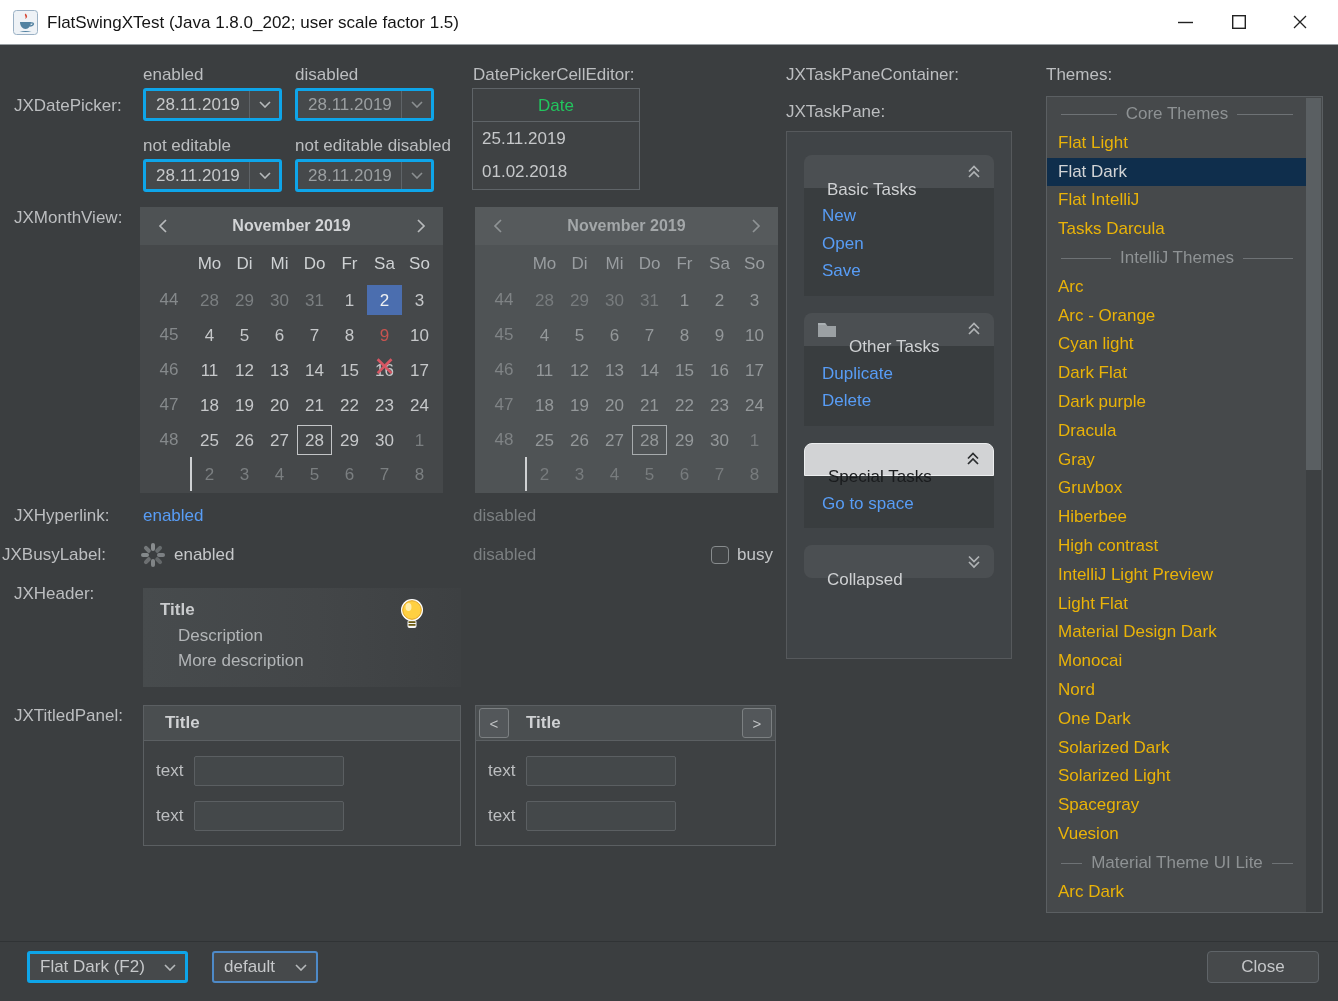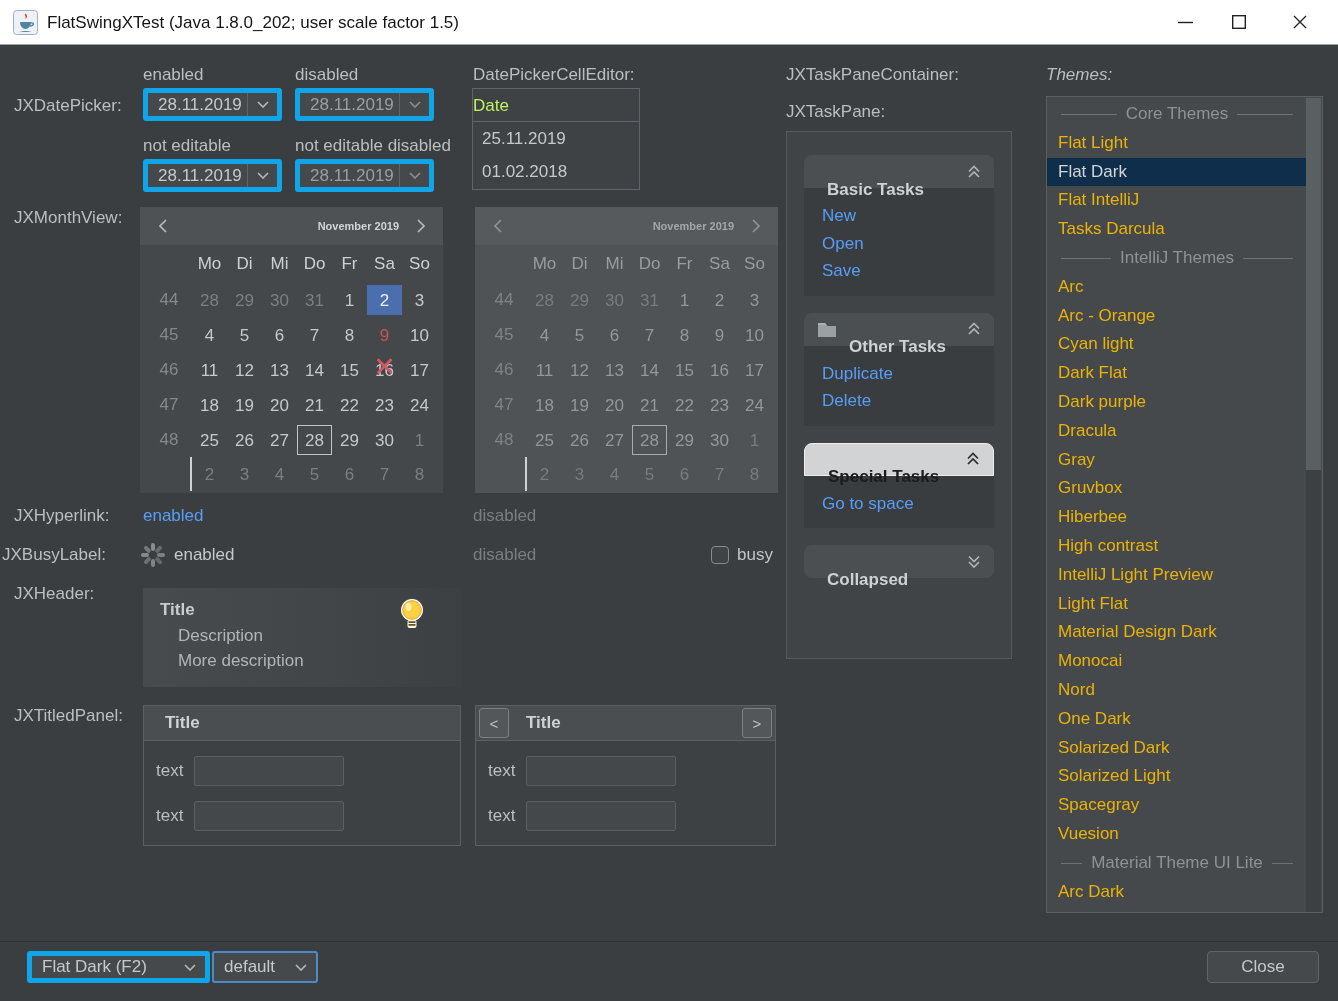--- a/index.html
+++ b/index.html
@@ -15,37 +15,37 @@
   .titlebar { position:absolute; left:0; top:0; width:1338px; height:45px; background:#ffffff; border-bottom:1px solid #9aa0a4; }
   .titlebar .app-icon { position:absolute; left:13px; top:10px; width:25px; height:25px; }
   .titlebar .title-text { position:absolute; left:47px; top:0; height:45px; line-height:45px; color:#151515; font-size:17px; }
   .win-btn { position:absolute; top:0; width:46px; height:44px; display:flex; align-items:center; justify-content:center; }
   .wb-min { right:130px; } .wb-max { right:76px; } .wb-close { right:15px; }
 
   
   .lbl { position:absolute; color:#bcbec0; white-space:nowrap; }
 
   
-  .combo { position:absolute; height:33px; background:#46494b; border:5px solid #0ea5e9; border-radius:3px; display:flex; align-items:center; }
+  .combo { position:absolute; height:33px; background:#46494b; border:3px solid #0ea5e9; border-radius:3px; display:flex; align-items:center; }
   .combo .combo-value { flex:1; padding-left:10px; color:#c6c8ca; white-space:nowrap; overflow:hidden; }
   .combo .combo-arrow { width:30px; height:100%; display:flex; align-items:center; justify-content:center; }
   .combo.split .combo-arrow { border-left:1px solid #5f6468; }
   .combo.dim .combo-value { color:#9b9fa1; }
   .combo.focusring { border:2px solid #4e8ac8; }
 
   
   .celltable { position:absolute; left:472px; top:88px; width:168px; height:102px; border:1px solid #5f6468; background:#3f4244; }
-  .celltable .th { height:33px; line-height:33px; color:#bef264; border-bottom:1px solid #5f6468; }
+  .celltable .th { height:33px; line-height:33px; text-align:center; color:#22c55e; border-bottom:1px solid #5f6468; }
   .celltable .td { height:33px; line-height:33px; padding-left:9px; color:#c6c8ca; }
 
   
   .monthview { position:absolute; top:207px; width:303px; height:286px; background:#45484a; }
   .mv-header { height:38px; background:#4e5254; display:flex; align-items:center; }
   .mv-nav { width:44px; display:flex; justify-content:center; align-items:center; }
-  .mv-title { flex:1; text-align:right; font-weight:bold; color:#d2d4d6; font-size:11px; }
+  .mv-title { flex:1; text-align:center; font-weight:bold; color:#d2d4d6; font-size:16px; }
   .mv-dayheads, .mv-row { display:grid; grid-template-columns:46px repeat(7, 1fr); padding:0 6px; height:34.8px; align-items:center; }
   .mv-dayheads { height:38px; }
   .mv-dh { text-align:center; font-weight:normal; color:#ced1d3; }
   .mv-wn { text-align:center; color:#85898b; }
   .mv-cell { position:relative; height:30px; line-height:30px; text-align:center; color:#c6c8ca; border:1.5px solid transparent; }
   .mv-cell.dim { color:#7b7f81; }
   .mv-cell.selected { background:#4b6eaf; color:#eef0f2; }
   .mv-cell.red { color:#c75450; }
   .mv-cell.today { border:1.5px solid #c3c5c7; }
   .mv-cell.crossed::after { content:"\2715"; position:absolute; left:0; right:0; top:-4px; font-size:27px; color:#d65663; font-weight:400; }
@@ -95,21 +95,21 @@
   .tp-navbtn { position:absolute; top:2px; width:30px; height:30px; background:#53575a; border:1px solid #7c8082; border-radius:3px; display:flex; align-items:center; justify-content:center; color:#c3c5c7; font-size:15px; }
   .tp-navbtn.left { left:3px; } .tp-navbtn.right { right:3px; }
   .tp-row { position:absolute; display:flex; align-items:center; }
   .tp-row .tp-lbl { width:38px; color:#bcbec0; }
   .tp-input { width:150px; height:30px; background:#44484a; border:1px solid #5b5f62; border-radius:2px; }
 
   
   .tp-container { position:absolute; left:786px; top:131px; width:226px; height:528px; background:#404447; border:1px solid #56595c; padding:23px 17px; }
   .tp-group { margin-bottom:17px; }
   .tp-gh { height:33px; background:#4b4f52; border-radius:8px 8px 0 0; display:flex; align-items:center; padding:0 13px; }
-  .tp-gh .gh-title { font-weight:bold; color:#cfd1d3; margin-left:10px; flex:1;margin-top:36px; }
+  .tp-gh .gh-title { font-weight:normal; color:#cfd1d3; margin-left:10px; flex:1;margin-top:36px; }
   .tp-gh.hasicon .gh-title { margin-left:12px; }
   .tp-gh.focused { background:#d2d3d5; border:1px solid #eceeef; }
   .tp-gh.focused .gh-title { color:#1a1c1e; }
   .tp-gh.collapsed-only { border-radius:8px; }
   .tp-gc { background:#393d3f; padding:14px 18px 11px; }
   .tp-gc .tp-link { display:block; line-height:27.5px; }
 
   
   .themelist { position:absolute; left:1046px; top:96px; width:277px; height:817px; background:#46494b; border:1px solid #5b5f62; overflow:hidden; }
   .tl-inner { position:absolute; left:0; top:3px; width:260px; }
@@ -512,21 +512,21 @@
           <span>
             <svg width="14" height="14" viewBox="0 0 14 14" fill="none" stroke="#b0b3b5" stroke-width="1.7">
               <path d="M2 1.5 L7 6.5 L12 1.5"></path>
               <path d="M2 7 L7 12 L12 7"></path>
             </svg>
           </span>
         </div>
       </div>
     </div>
 
-  <div class="lbl" style="left:1046px; top:65px;font-style:italic;">Themes:</div>
+  <div class="lbl" style="left:1046px; top:65px;">Themes:</div>
   <div class="themelist">
     <div class="tl-inner" id="theme-list-inner">
         <div class="theme-sep">Core Themes</div>
         <div class="theme-item">Flat Light</div>
         <div class="theme-item selected">Flat Dark</div>
         <div class="theme-item">Flat IntelliJ</div>
         <div class="theme-item">Tasks Darcula</div>
         <div class="theme-sep">IntelliJ Themes</div>
         <div class="theme-item">Arc</div>
         <div class="theme-item">Arc - Orange</div>
@@ -552,21 +552,21 @@
         <div class="theme-item">Arc Dark</div>
         <div class="theme-item">Arc Dark Contrast</div>
       </div>
     <div class="tl-scroll">
       <div class="tl-thumb"></div>
       <div class="tl-trackdark"></div>
     </div>
   </div>
 
   <div class="bottombar">
-    <div class="combo" style="left:27px; top:9px; width:183px; height:32px;">
+    <div class="combo" style="left:27px; top:9px; width:161px; height:32px;">
       <span class="combo-value">Flat Dark (F2)</span>
       <span class="combo-arrow">
           <svg width="12" height="7" viewBox="0 0 12 7">
             <path d="M1 1 L6 6 L11 1" fill="none" stroke="#b6b9bb" stroke-width="1.6"></path>
           </svg>
         </span>
     </div>
     <div class="combo focusring" style="left:212px; top:9px; width:106px; height:32px;">
       <span class="combo-value">default</span>
       <span class="combo-arrow">

